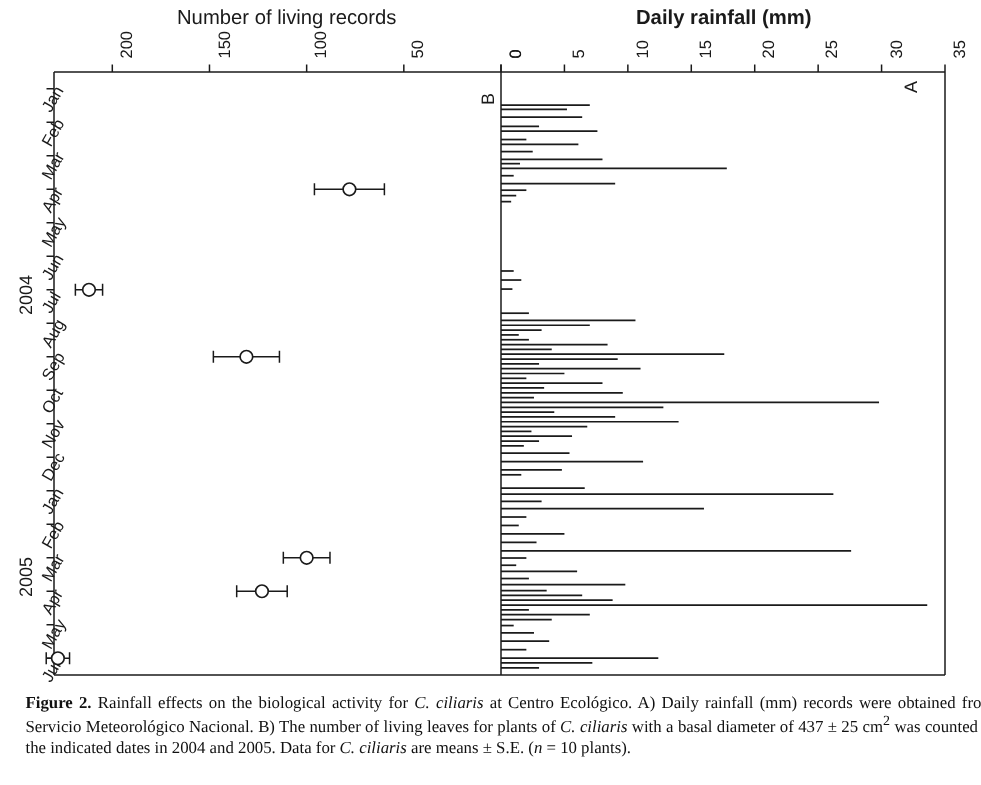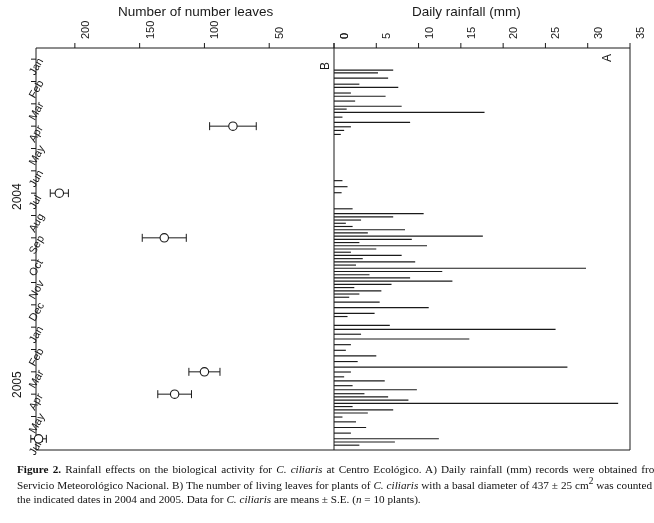--- a/index.html
+++ b/index.html
@@ -29,21 +29,21 @@
   }
   
   .axis-title {
     position: absolute;
     font-size: 13.5px;
     font-family: "Liberation Sans", sans-serif;
     color: #1a1a1a;
     white-space: nowrap;
   }
   #title-leaves { left: 118px; top: 4px; }
-  #title-rain   { left: 412px; top: 4px; }
+  #title-rain   { left: 424px; top: 4px; font-weight: bold; }
 
   
   .tick-num {
     position: absolute;
     font-size: 11px;
     font-family: "Liberation Sans", sans-serif;
     color: #1a1a1a;
     transform: rotate(-90deg);
     transform-origin: left top;
     white-space: nowrap;
@@ -93,21 +93,21 @@
   .caption b { font-weight: bold; }
   .caption i { font-style: italic; }
 </style>
 </head>
 <body>
 
 <div id="figure">
 
   <div class="plot-area">
 
-    <div class="axis-title" id="title-leaves">Number of number leaves</div>
+    <div class="axis-title" id="title-leaves">Number of living records</div>
     <div class="axis-title" id="title-rain">Daily rainfall (mm)</div>
 
     <div class="panel-lbl" id="panel-b" style="left:318px; top:70px;">B</div>
     <div class="panel-lbl" id="panel-a" style="left:600px; top:62px;">A</div>
 
     <div class="year-lbl" id="year-2004" style="left:10px; top:210px;">2004</div>
     <div class="year-lbl" id="year-2005" style="left:10px; top:398px;">2005</div>
 
     <div id="ticks-leaves">
         <div class="tick-num" style="left: 338px; top: 39px;">0</div>

